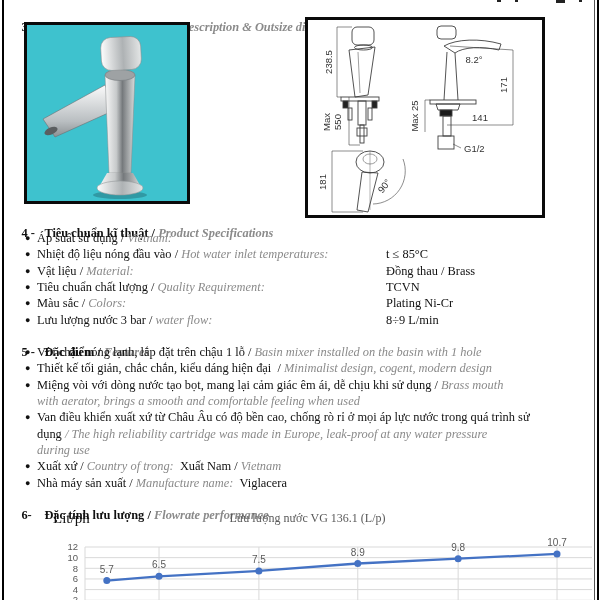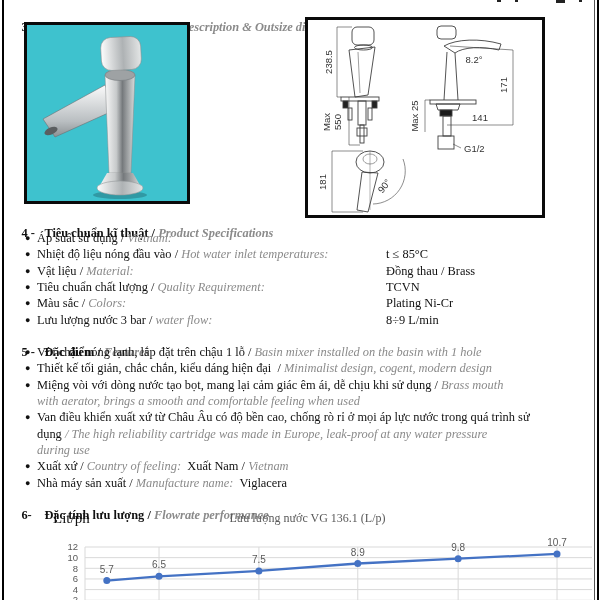--- a/index.html
+++ b/index.html
@@ -164,21 +164,21 @@
     <span class="num">5 -</span><span class="vi">Đặc điểm</span><span class="sep"> / </span><span class="en">Features</span>
   </div>
   <div id="feature-rows">
       <div class="line feat-row" style="top: 344px;"><span class="bullet">●</span><span class="vi">Vòi chậu nóng lạnh, lắp đặt trên chậu 1 lỗ / </span><span class="en">Basin mixer installed on the basin with 1 hole</span></div>
       <div class="line feat-row" style="top: 360.33px;"><span class="bullet">●</span><span class="vi">Thiết kế tối giản, chắc chắn, kiểu dáng hiện đại  / </span><span class="en">Minimalist design, cogent, modern design</span></div>
       <div class="line feat-row" style="top: 376.66px;"><span class="bullet">●</span><span class="vi">Miệng vòi với dòng nước tạo bọt, mang lại cảm giác êm ái, dễ chịu khi sử dụng / </span><span class="en">Brass mouth</span></div>
       <div class="line feat-row" style="top: 392.99px;"><span class="en">with aerator, brings a smooth and comfortable feeling when used</span></div>
       <div class="line feat-row" style="top: 409.32px;"><span class="bullet">●</span><span class="vi">Van điều khiển xuất xứ từ Châu Âu có độ bền cao, chống rò rỉ ở mọi áp lực nước trong quá trình sử</span></div>
       <div class="line feat-row" style="top: 425.65px;"><span class="vi">dụng </span><span class="en">/ The high reliability cartridge was made in Europe, leak-proof at any water pressure</span></div>
       <div class="line feat-row" style="top: 441.98px;"><span class="en">during use</span></div>
-      <div class="line feat-row" style="top: 458.31px;"><span class="bullet">●</span><span class="vi">Xuất xứ / </span><span class="en">Country of feeling:  </span><span class="vi">Xuất Nam / </span><span class="en">Vietnam</span></div>
+      <div class="line feat-row" style="top: 458.31px;"><span class="bullet">●</span><span class="vi">Xuất xứ / </span><span class="en">Country of trong:  </span><span class="vi">Xuất Nam / </span><span class="en">Vietnam</span></div>
       <div class="line feat-row" style="top: 474.64px;"><span class="bullet">●</span><span class="vi">Nhà máy sản xuất / </span><span class="en">Manufacture name:  </span><span class="vi">Viglacera</span></div>
     </div>
 
   <div class="line heading" style="top:491px;">
     <span class="num">6-</span><span class="vi">Đặc tính lưu lượng</span><span class="sep"> / </span><span class="en">Flowrate performance</span>
   </div>
 
   <div class="chart-ylabel">Lít/ph</div>
   <div class="chart-title">Lưu lượng nước VG 136.1 (L/p)</div>
   <svg id="chart-svg" width="600" height="95" viewBox="0 0 600 95">

